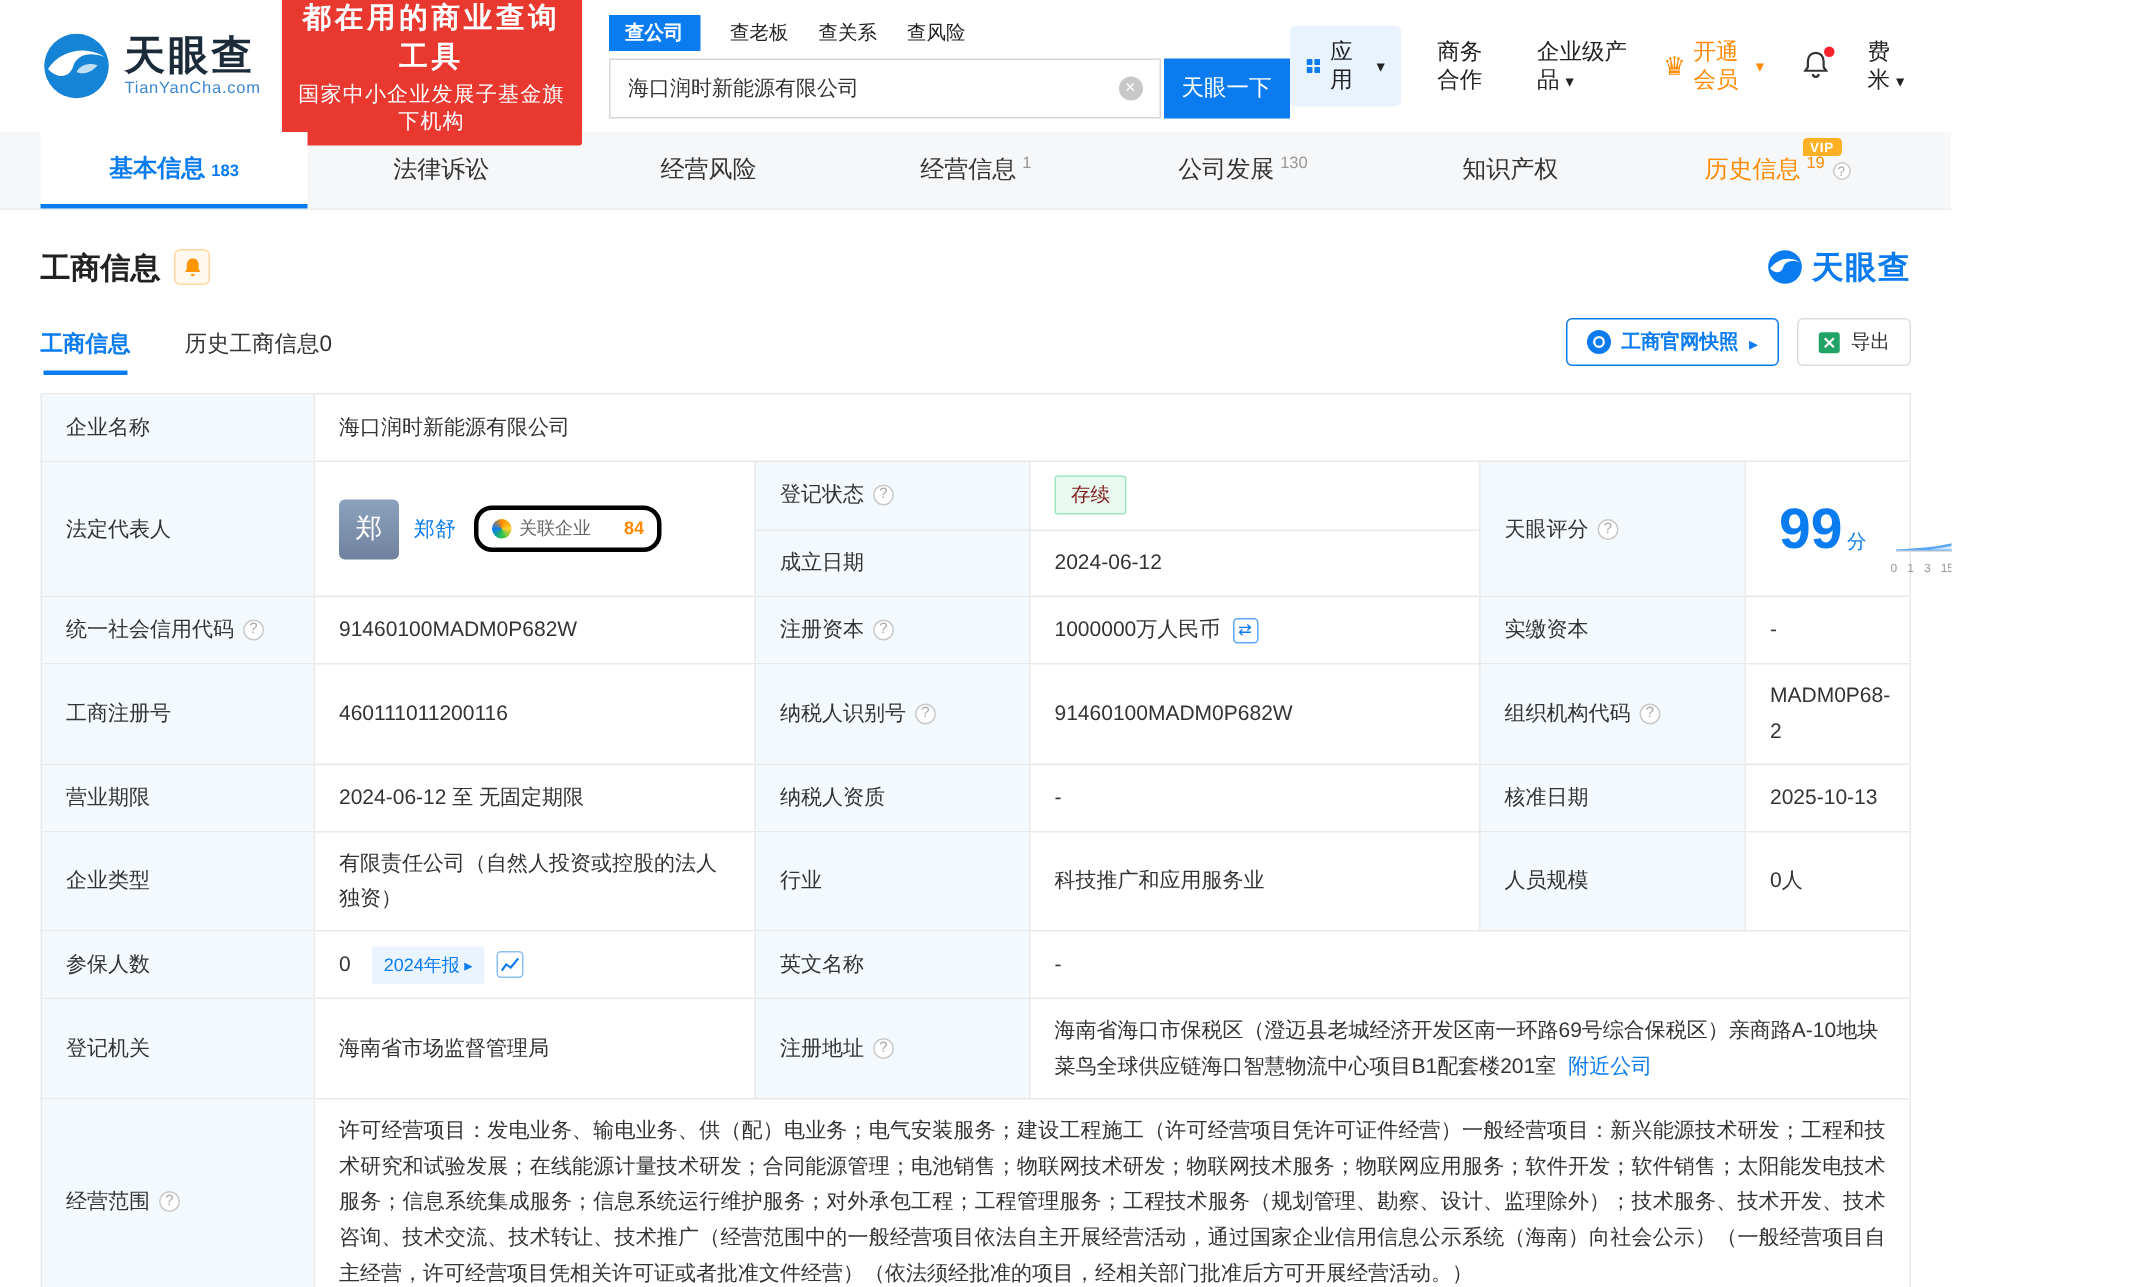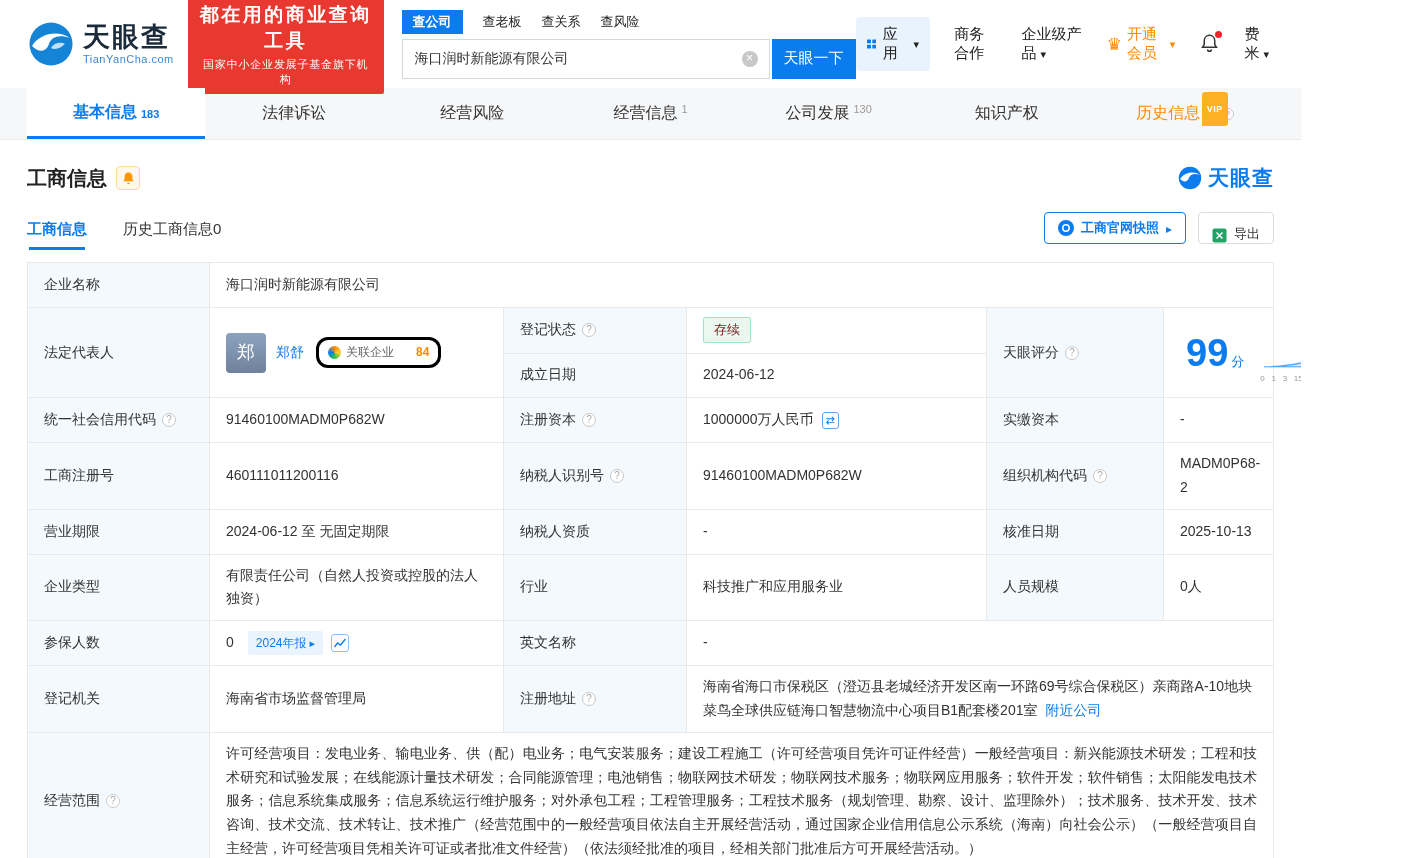--- a/index.html
+++ b/index.html
@@ -7,21 +7,21 @@
   body { font-family:"Liberation Sans","DejaVu Sans",sans-serif; color:#333; }
   .page { width:1301px; height:858px; overflow:hidden; background:#fff; }
 
   
   .topbar { height:88px; display:flex; align-items:center; padding:0 28px; }
   .logo { display:flex; align-items:center; gap:9px; cursor:pointer; }
   .logo-text .brand { font-size:27px; font-weight:bold; color:#1c2b3a; letter-spacing:2px; line-height:1.1; }
   .logo-text .domain { font-size:11px; color:#3d89cf; letter-spacing:.5px; }
   .promo { background:#e8382f; color:#fff; padding:7px 10px; margin-left:14px; border-radius:2px; text-align:center; }
   .promo-l1 { font-size:19px; font-weight:bold; letter-spacing:2.5px; }
-  .promo-l2 { font-size:11px; letter-spacing:.8px; margin-top:3px; }
+  .promo-l2 { font-size:14px; letter-spacing:.8px; margin-top:3px; }
   .search-area { margin-left:18px; }
   .search-tabs { display:flex; align-items:center; gap:20px; margin-bottom:5px; height:24px; }
   .search-tab { font-size:13px; color:#222; cursor:pointer; }
   .search-tab.active { background:#0b7cf0; color:#fff; padding:3px 11px; font-weight:bold; }
   .search-row { display:flex; }
   .search-box { position:relative; }
   .search-box input { width:368px; height:40px; border:1px solid #d6d6d6; padding:0 36px 0 12px; font-size:14px; color:#333; outline:none; font-family:inherit; }
   .clear-btn { position:absolute; right:12px; top:12px; width:16px; height:16px; border-radius:50%; background:#c8c8c8; color:#fff; font-size:12px; line-height:15px; text-align:center; cursor:pointer; }
   .search-btn { width:84px; height:40px; background:#0b7cf0; color:#fff; border:none; font-size:15px; margin-left:2px; cursor:pointer; font-family:inherit; }
   .header-right { margin-left:auto; display:flex; align-items:center; gap:24px; }
@@ -35,41 +35,41 @@
   .user-link { font-size:15px; color:#222; cursor:pointer; }
 
   
   .navbar { height:52px; background:#f6f7f9; border-bottom:1px solid #ececec; display:flex; padding:0 27px; }
   .nav-tab { position:relative; flex:1; display:flex; align-items:center; justify-content:center; font-size:16px; color:#333; cursor:pointer; }
   .nav-tab.active { background:#fff; color:#0b7cf0; font-weight:bold; border-bottom:3px solid #0b7cf0; }
   .nav-tab-count { font-size:11px; margin-left:4px; color:#999; transform:translateY(-5px); display:inline-block; }
   .nav-tab.active .nav-tab-count { color:#0b7cf0;margin-top:13px; }
   .nav-tab.vip { color:#ff8a00; }
   .nav-tab.vip .nav-tab-count { color:#ff8a00; }
-  .vip-badge { position:absolute; top:4px; right:26%; background:#ffb125; color:#fff; font-size:9px; font-weight:bold; padding:12px 5px; border-radius:3px 3px 3px 0; letter-spacing:.5px; }
+  .vip-badge { position:absolute; top:4px; right:26%; background:#ffb125; color:#fff; font-size:9px; font-weight:bold; padding:1px 5px; border-radius:3px 3px 3px 0; letter-spacing:.5px; }
   .qmark { display:inline-block; width:14px; height:14px; border:1px solid #c9c9c9; border-radius:50%; color:#aaa; font-size:10px; line-height:12px; text-align:center; margin-left:6px; cursor:pointer; flex:none; background:#fff; }
   .qmark::after { content:"?"; }
   .qmark.small { width:12px; height:12px; font-size:9px; line-height:10px; margin-left:5px; }
 
   
   .content { padding:0 27px; }
   .section-head { display:flex; align-items:center; margin-top:24px; }
   .section-title { font-size:20px; font-weight:bold; color:#222; }
   .bell-badge { margin-left:9px; width:24px; height:24px; border:1px solid #ffd7a0; background:#fff8ee; border-radius:4px; display:flex; align-items:center; justify-content:center; cursor:pointer; }
   .watermark { margin-left:auto; display:flex; align-items:center; gap:6px; }
   .watermark .wm-text { font-size:21px; font-weight:bold; color:#0b7cf0; letter-spacing:1px; }
   .subtab-row { display:flex; align-items:flex-end; margin-top:20px; margin-bottom:12px; }
   .subtab { font-size:15px; color:#333; margin-right:36px; cursor:pointer; padding-bottom:11px; position:relative; }
   .subtab.active { color:#0b7cf0; font-weight:bold; }
   .subtab.active::after { content:""; position:absolute; left:2px; right:2px; bottom:0; height:3px; background:#0b7cf0; }
   .actions { margin-left:auto; display:flex; gap:12px; align-items:center; padding-bottom:6px; }
   .btn { display:flex; align-items:center; gap:7px; height:32px; padding:0 13px; border-radius:4px; background:#fff; cursor:pointer; font-size:13px; font-family:inherit; }
   .btn-snapshot { border:1px solid #0b7cf0; color:#0b7cf0; font-weight:bold; }
   .btn-snapshot .arrow::after { content:"▸"; font-size:12px; }
-  .btn-export { border:1px solid #dcdcdc; color:#333;align-items:flex-end; }
+  .btn-export { border:1px solid #dcdcdc; color:#333; }
 
   
   .tbl { border:1px solid #e9e9e9; }
   .trow { display:grid; grid-template-columns:181px 294px 183px 300px 177px 1fr; border-top:1px solid #e9e9e9; }
   .trow:first-child { border-top:none; }
   .cell { display:flex; align-items:center; padding:9px 16px; border-left:1px solid #e9e9e9; font-size:14px; color:#333; line-height:1.7; min-height:44px; }
   .cell:first-child { border-left:none;align-items:center; }
   .lbl { background:#f3f9fd; }
   .val a { color:#0b7cf0; text-decoration:none; cursor:pointer; }
   .spanAll { grid-column:2/7; }

